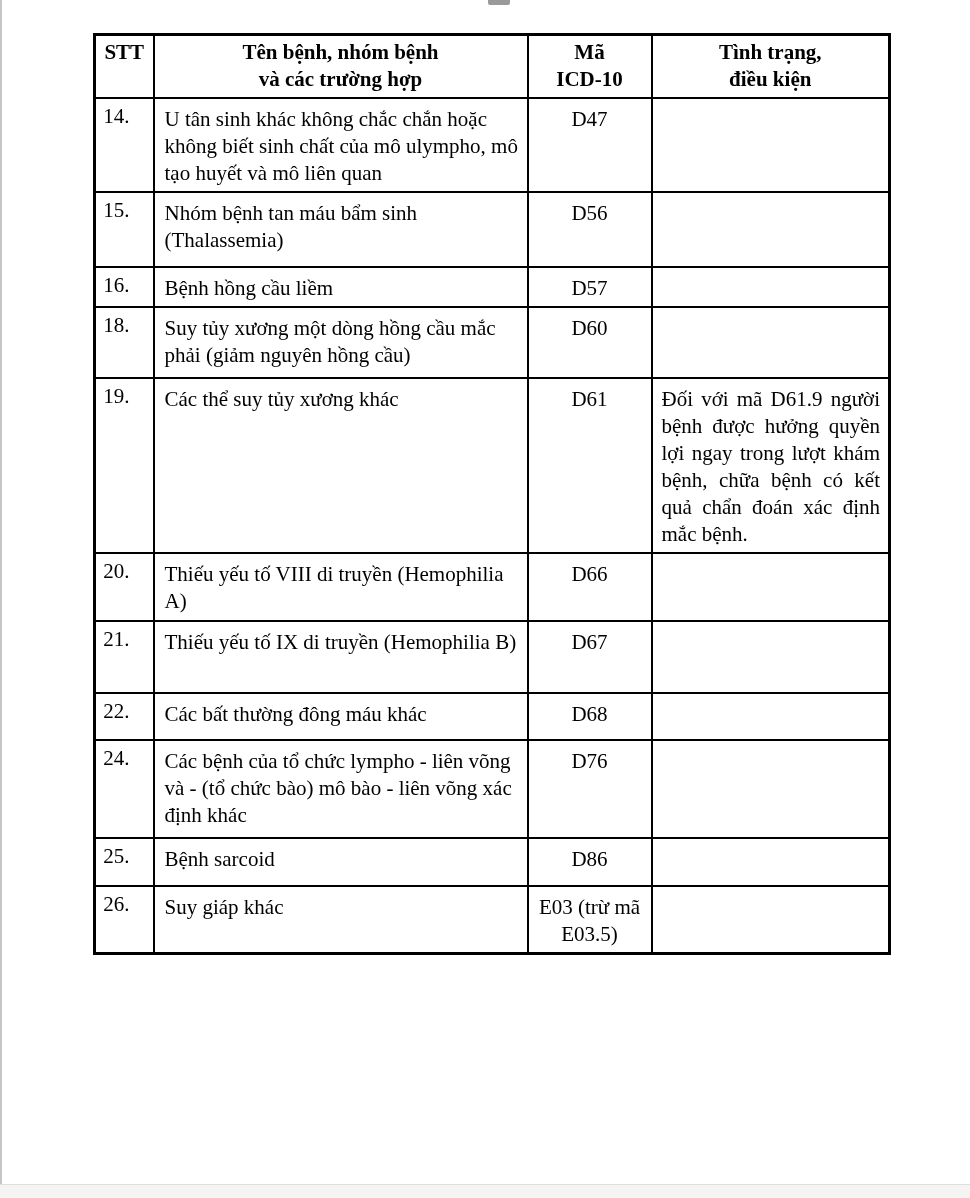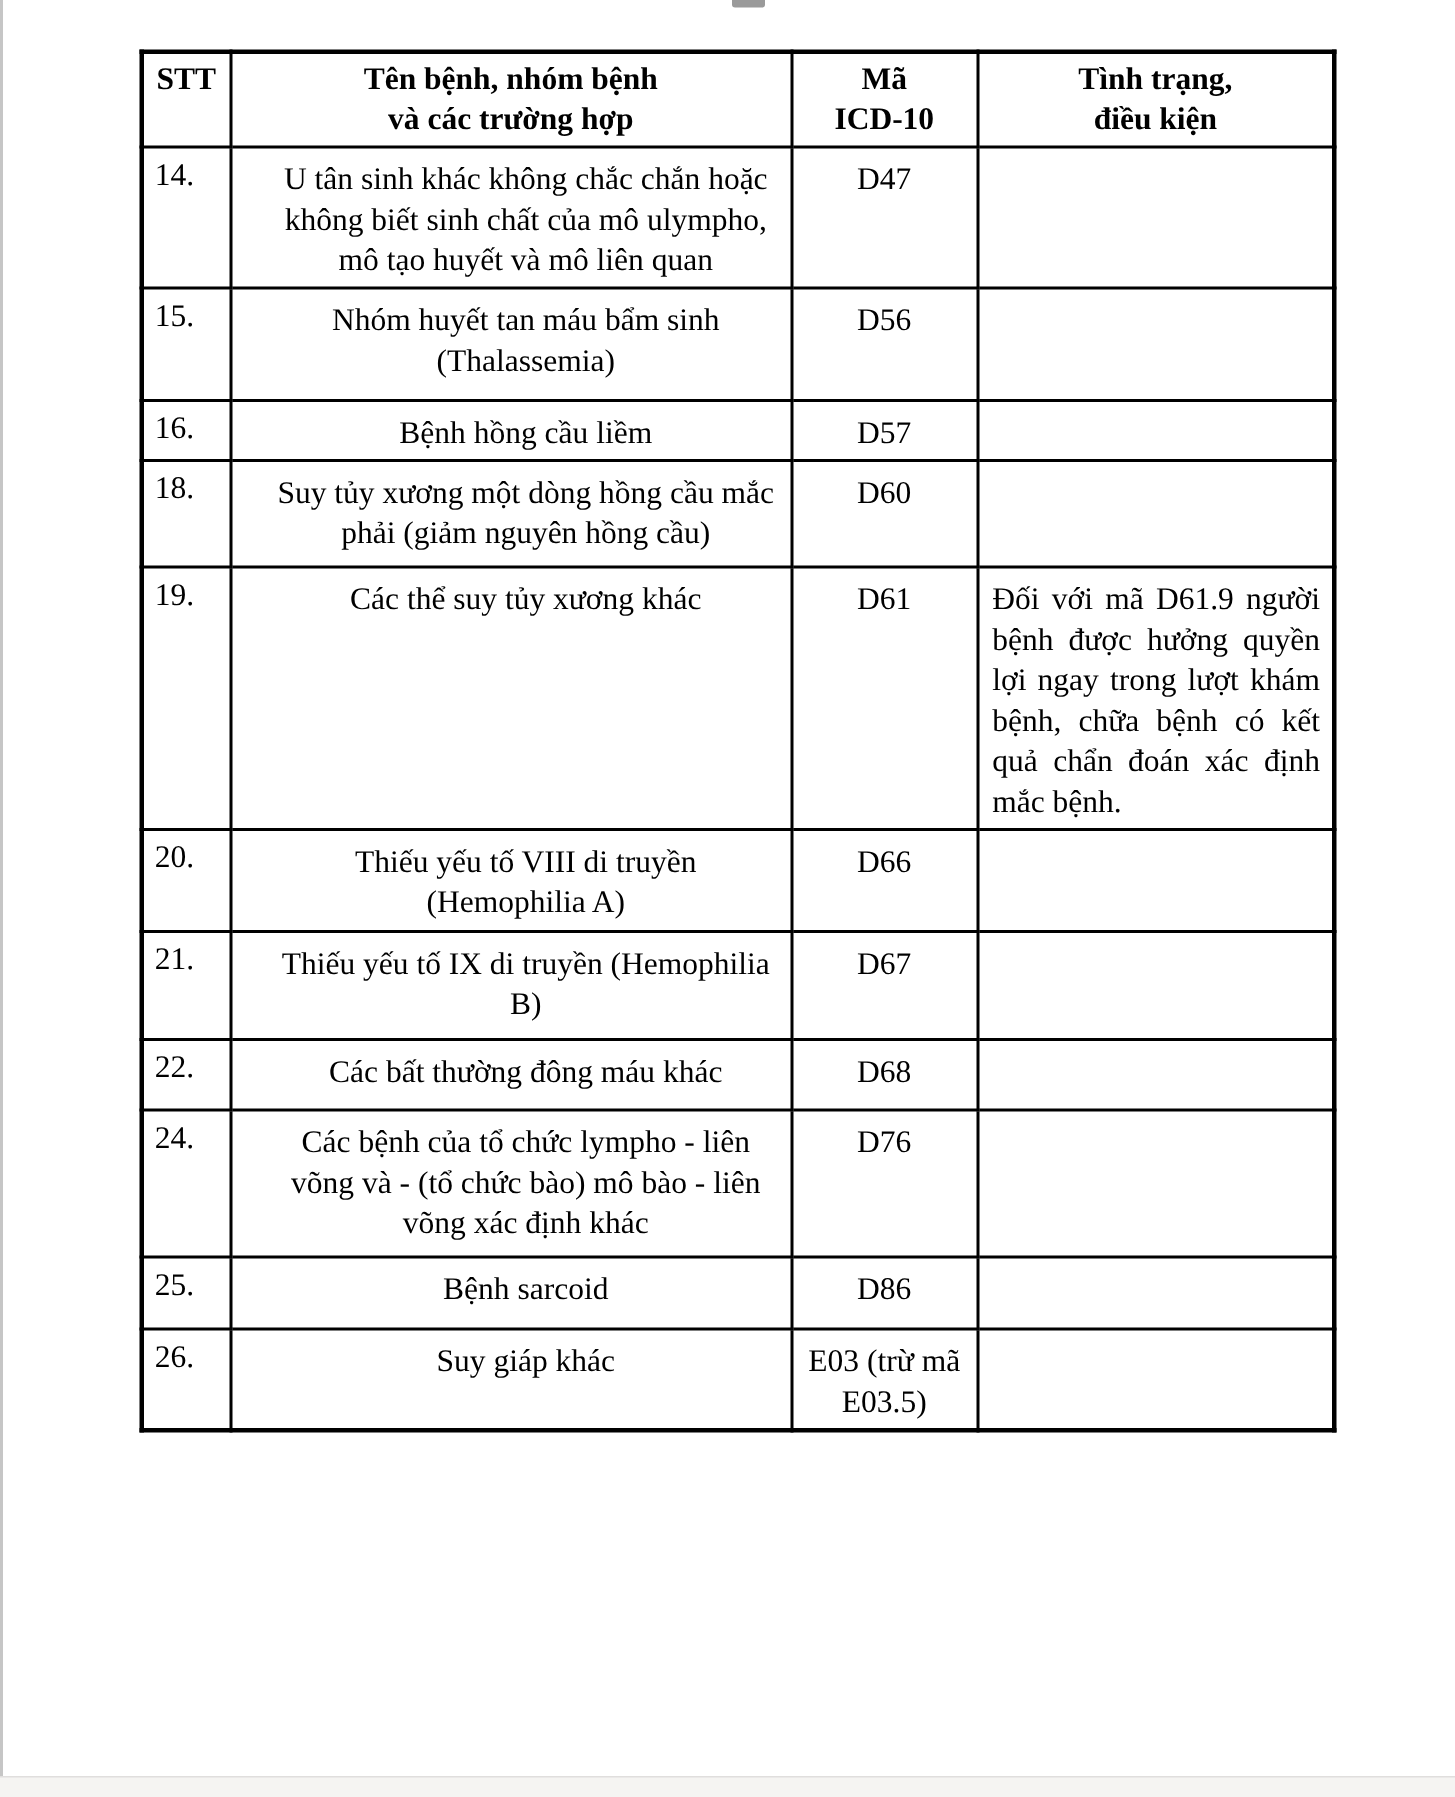--- a/index.html
+++ b/index.html
@@ -64,22 +64,22 @@
     font-weight: bold;
     text-align: center;
     padding: 3px 2px 4px 2px;
     vertical-align: middle;
   }
   td.cell-stt {
     text-align: center;
     padding: 4px 18px 2px 2px;
   }
   td.cell-name {
-    text-align: center;
-    padding: 7px 8px 4px 28px;
+    text-align: left;
+    padding: 7px 8px 4px 10px;
   }
   td.cell-icd {
     text-align: center;
     padding: 7px 10px 4px 10px;
   }
   td.cell-cond {
     text-align: justify;
     padding: 7px 8px 4px 9px;
   }
 </style>
@@ -119,21 +119,21 @@
     </thead>
     <tbody id="table-body">
         <tr style="height: 93px;">
           <td class="cell-stt">14.</td>
           <td class="cell-name">U tân sinh khác không chắc chắn hoặc không biết sinh chất của mô ulympho, mô tạo huyết và mô liên quan</td>
           <td class="cell-icd">D47</td>
           <td class="cell-cond"></td>
         </tr>
         <tr style="height: 75px;">
           <td class="cell-stt">15.</td>
-          <td class="cell-name">Nhóm huyết tan máu bẩm sinh (Thalassemia)</td>
+          <td class="cell-name">Nhóm bệnh tan máu bẩm sinh (Thalassemia)</td>
           <td class="cell-icd">D56</td>
           <td class="cell-cond"></td>
         </tr>
         <tr style="height: 36px;">
           <td class="cell-stt">16.</td>
           <td class="cell-name">Bệnh hồng cầu liềm</td>
           <td class="cell-icd">D57</td>
           <td class="cell-cond"></td>
         </tr>
         <tr style="height: 71px;">

